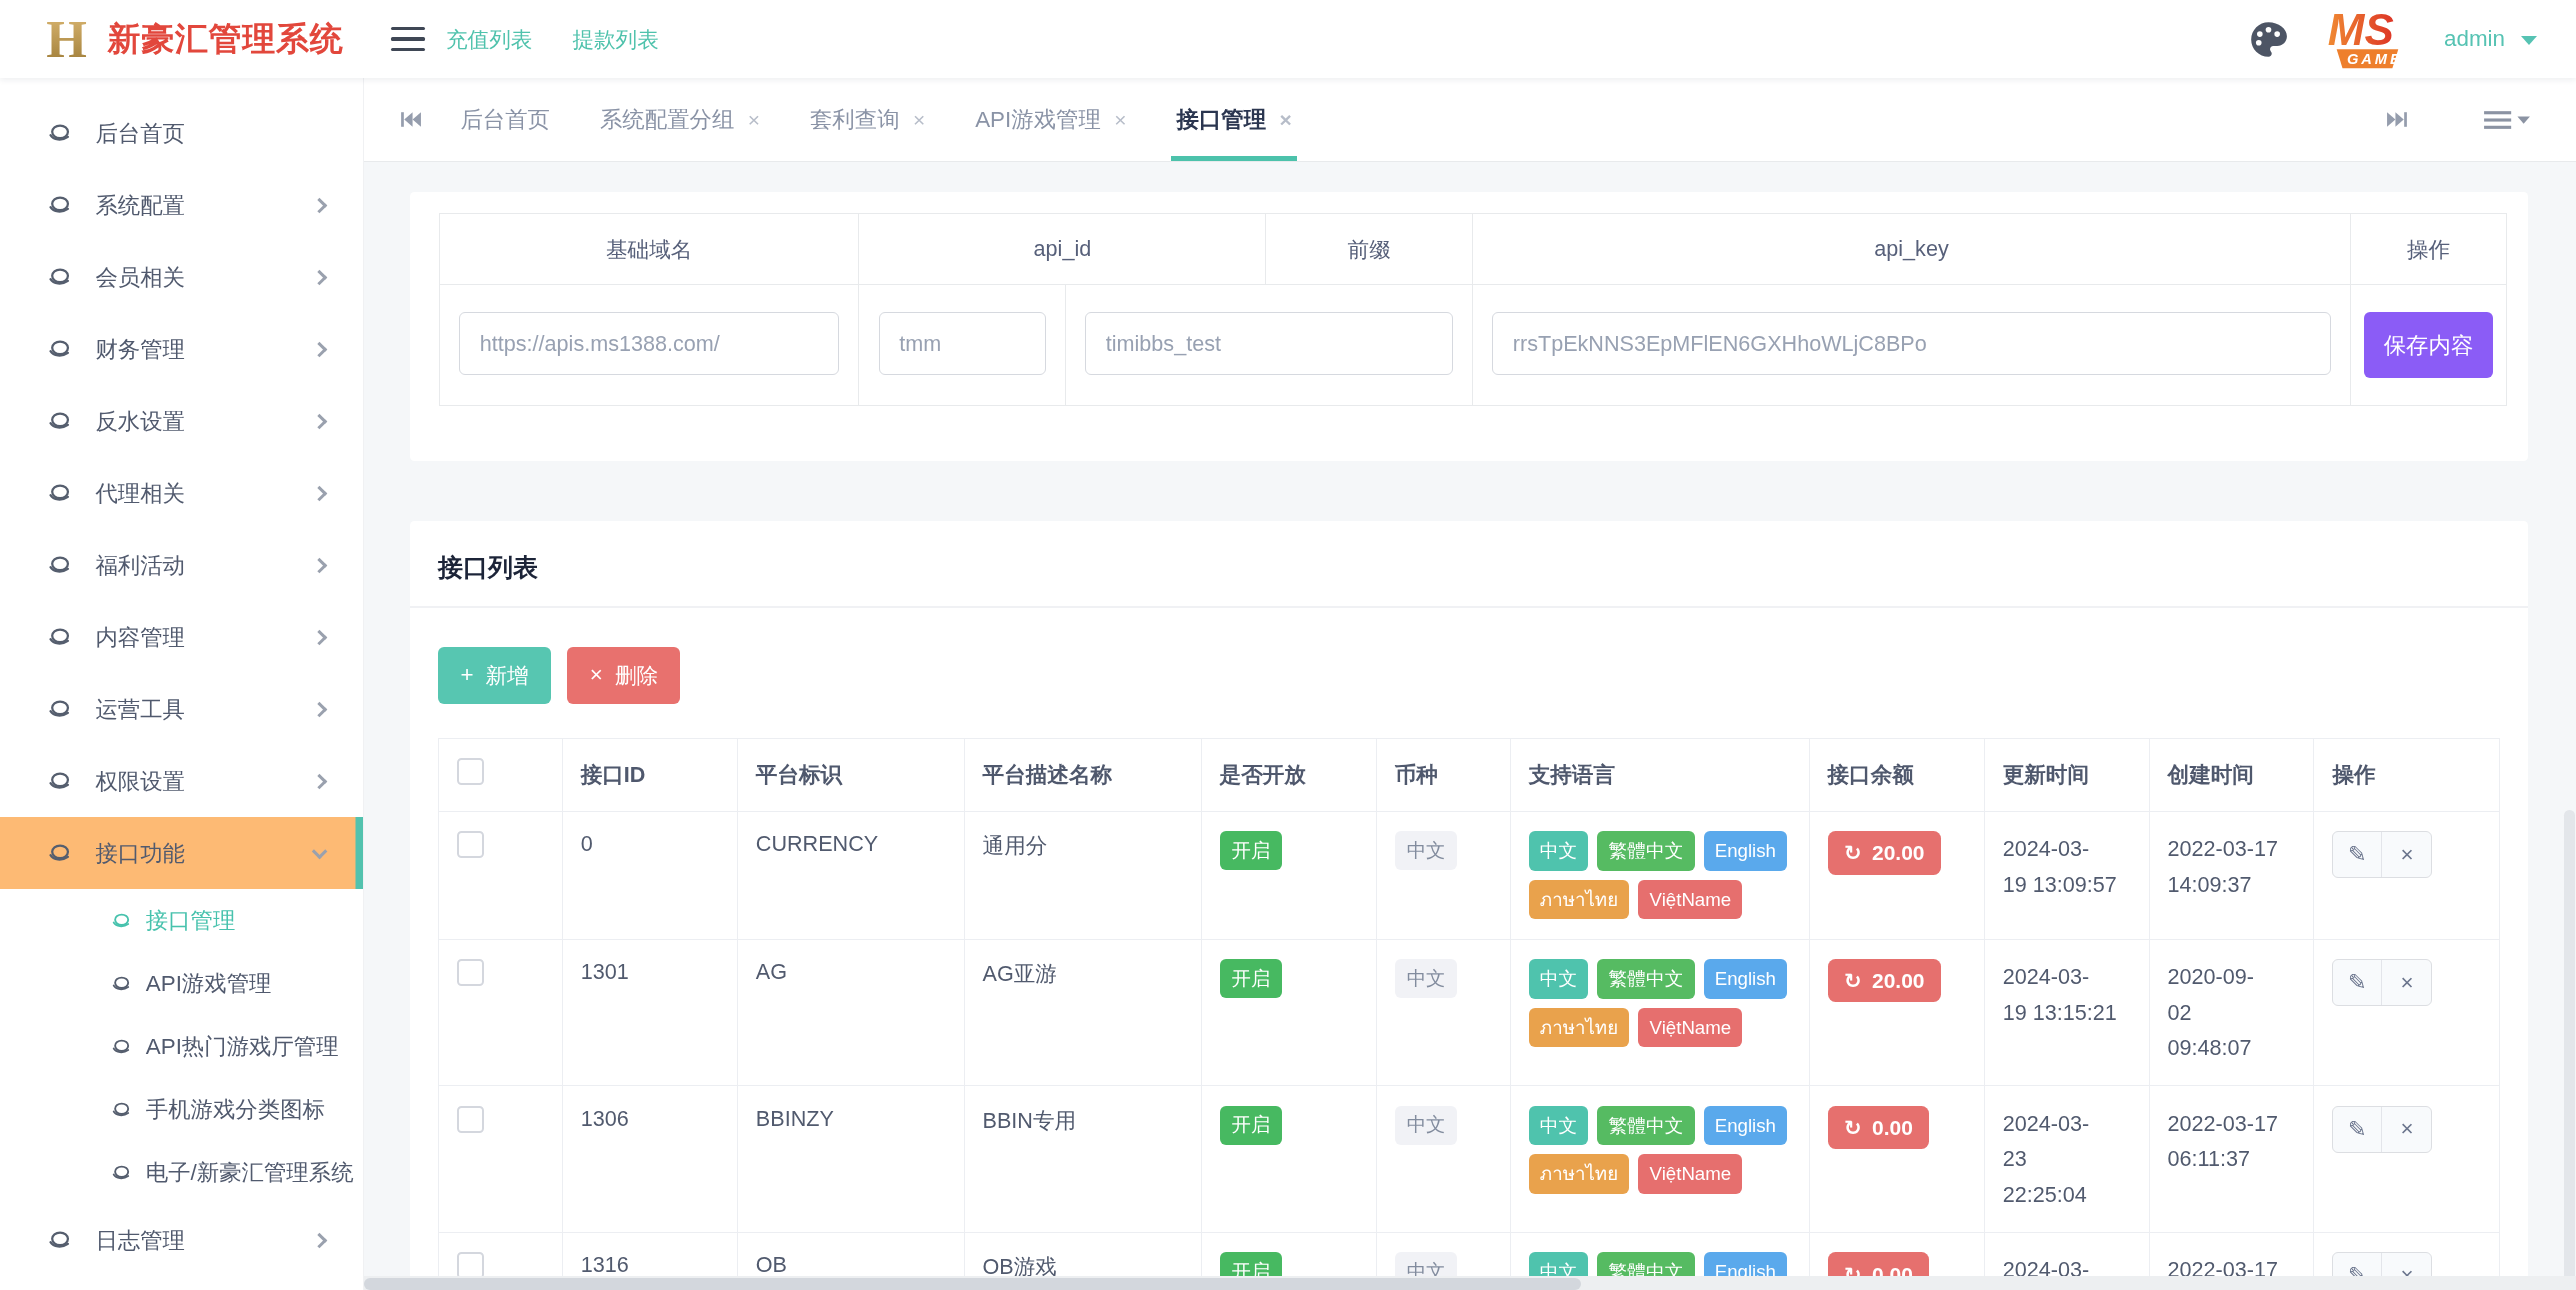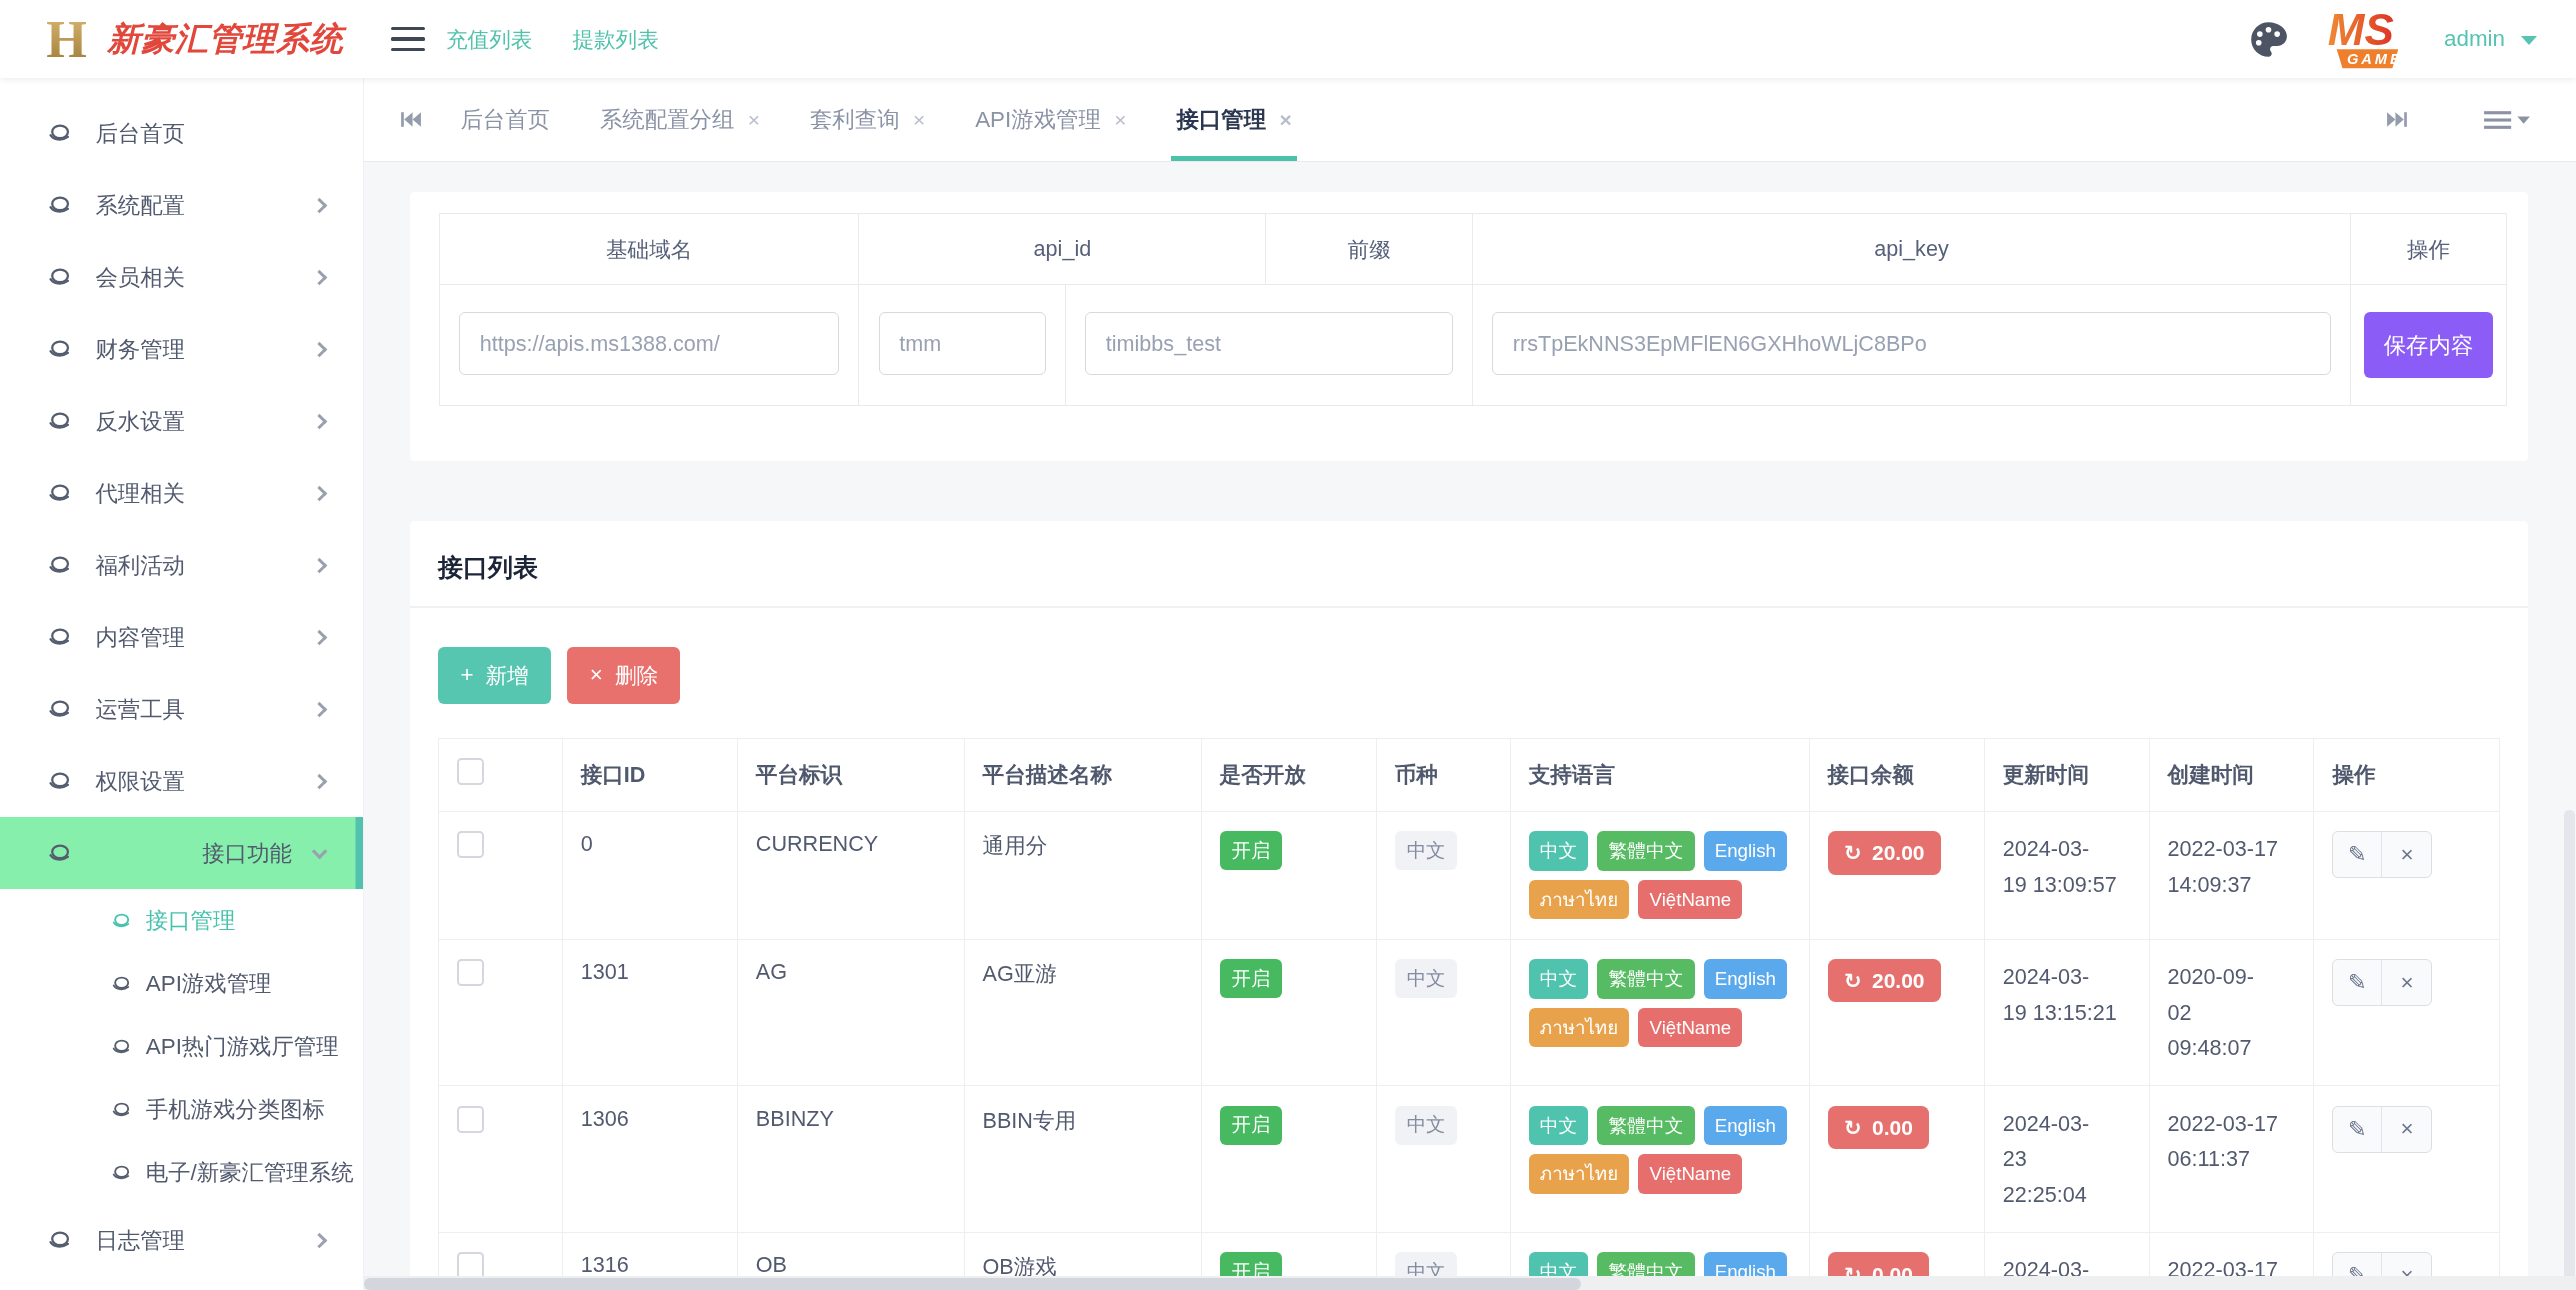--- a/index.html
+++ b/index.html
@@ -5,42 +5,42 @@
   * { margin:0; padding:0; box-sizing:border-box; }
   html,body { width:2576px; height:1291px; overflow:hidden;
     font-family:"Liberation Sans","DejaVu Sans",sans-serif;
     background:#f5f7f9; color:#515a6e; }
   .app { display:flex; flex-direction:column; height:100%; }
 
   
   .header { height:78px; background:#fff; display:flex; align-items:center;
     box-shadow:0 1.5px 6px rgba(30,40,60,.08); position:relative; z-index:10; flex:none; }
   .logo-area { width:364px; flex:none; display:flex; align-items:center; padding-left:42px; gap:10.5px; }
-  .brand-title { color:#e2473c; font-weight:900; font-size:33px; letter-spacing:0.7px; font-style:italic; }
+  .brand-title { color:#e2473c; font-weight:900; font-size:33px; letter-spacing:0.7px; }
   .hamburger { margin-left:27px; width:34px; cursor:pointer; }
   .hamburger div { height:3.7px; background:#3f4755; margin:6.7px 0; border-radius:1.5px; }
   .topnav { display:flex; align-items:center; margin-left:21px; gap:40px; }
   .topnav-link { color:#4fc2ac; font-size:21.6px; cursor:pointer; }
   .header-right { margin-left:auto; display:flex; align-items:center; gap:34px; padding-right:39px; }
   .admin-menu { display:flex; align-items:center; gap:16px; color:#56c3b3; font-size:22.4px; cursor:pointer; }
   .caret { width:0; height:0; border-left:8.2px solid transparent; border-right:8.2px solid transparent;
     border-top:9.7px solid #56c3b3; margin-top:3px; }
 
   
   .body { flex:1; display:flex; min-height:0; }
   .sidebar { width:364px; flex:none; background:#fff; border-right:1.5px solid #f0f1f3;
     padding-top:19.4px; overflow:hidden; }
   .side-item { height:72px; display:flex; align-items:center; gap:22.4px;
     padding:0 33px 0 46px; font-size:22.4px; color:#515a6e; cursor:pointer; position:relative; }
   .side-item svg, .sub-item svg { color:#555e6e; flex:none; }
   .side-item .label { flex:1; }
   .chev { width:11.2px; height:11.2px; border-right:3px solid #9aa1ae; border-bottom:3px solid #9aa1ae;
     transform:rotate(-45deg); flex:none; margin-right:4.5px; }
   .chev.down { transform:rotate(45deg); margin-top:-4.5px; }
-  .side-item.active-parent { background:#86efac; box-shadow:inset -7.5px 0 0 #52c2ae;text-align:right; }
+  .side-item.active-parent { background:#fdba74; box-shadow:inset -7.5px 0 0 #52c2ae; }
   .sub-item { height:63px; display:flex; align-items:center; gap:13.4px;
     padding-left:110px; font-size:22.4px; color:#515a6e; cursor:pointer; }
   .sub-item.active { color:#47c2ad; }
   .sub-item.active svg { color:#47c2ad; }
 
   .main { flex:1; display:flex; flex-direction:column; min-width:0; position:relative; }
 
   
   .tabbar { height:84px; flex:none; background:#fff; display:flex; align-items:center;
     padding:0 33px 0 22.4px; border-bottom:1.5px solid #e8eaec; }

